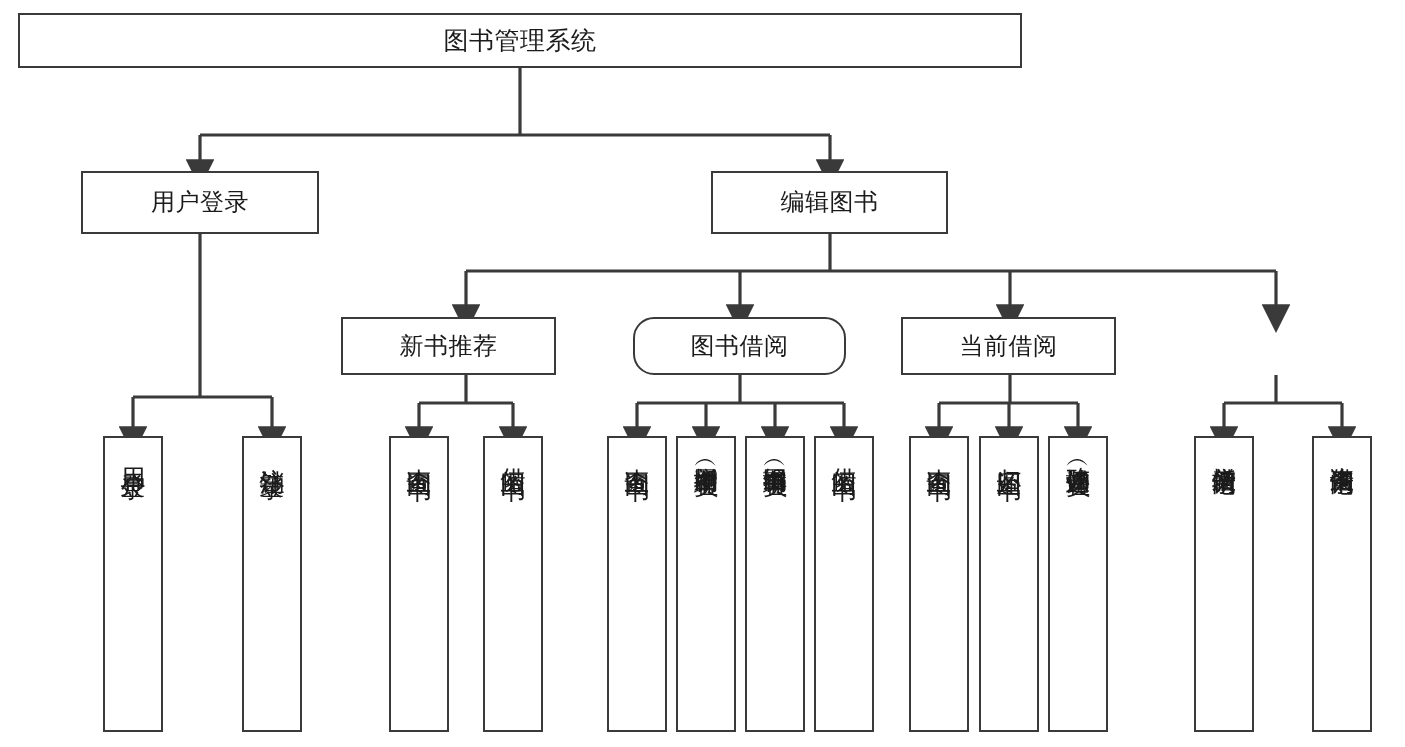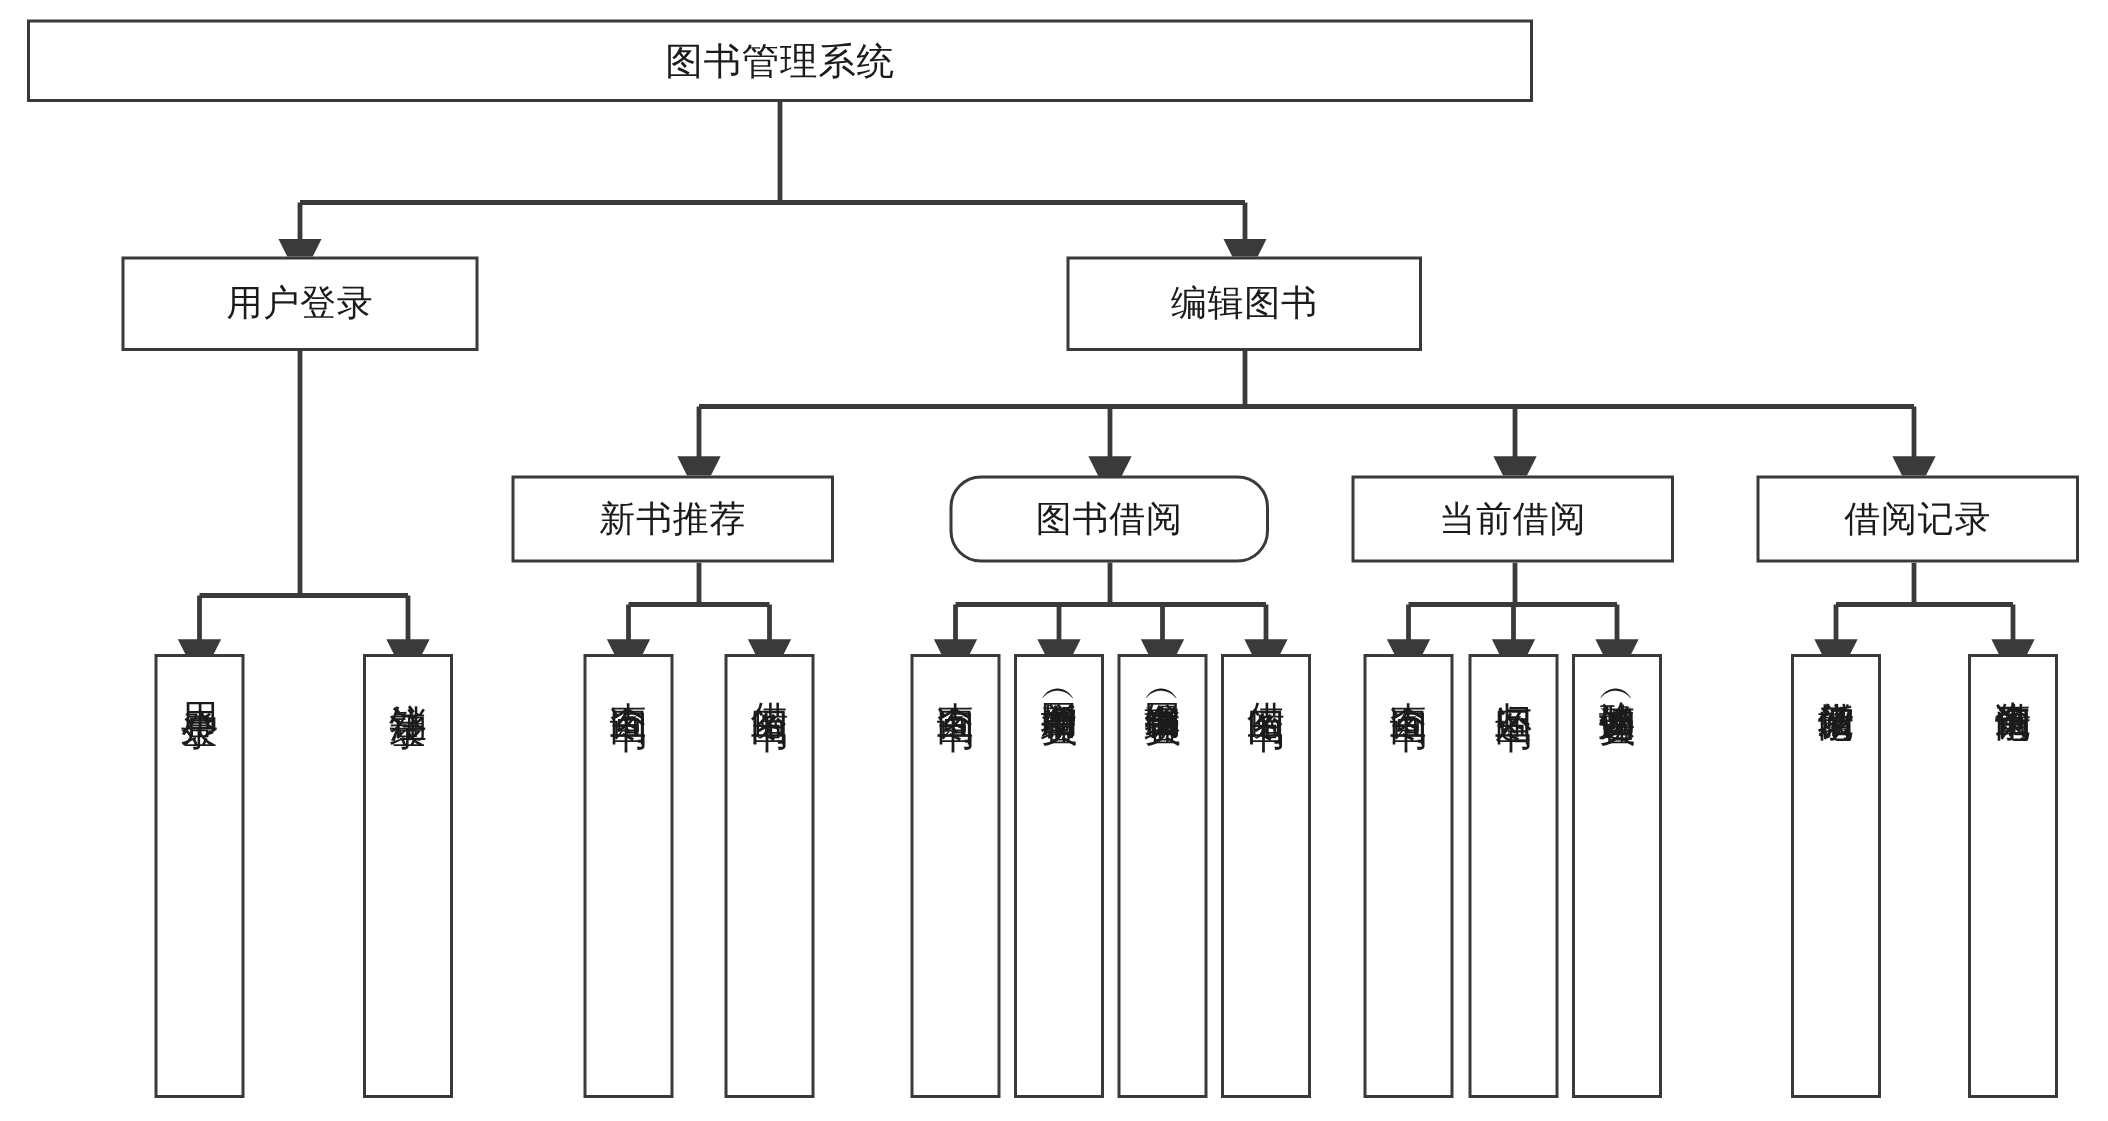--- a/index.html
+++ b/index.html
@@ -147,23 +147,20 @@
 
   <div class="node horiz" style="left:341px; top:317px; width:215px; height:58px;">
     <span class="label">新书推荐</span>
   </div>
   <div class="node horiz" style="left:633px; top:317px; width:213px; height:58px;border-radius:21px;">
     <span class="label">图书借阅</span>
   </div>
   <div class="node horiz" style="left:901px; top:317px; width:215px; height:58px;">
     <span class="label">当前借阅</span>
   </div>
-  <div class="node horiz" style="left:1171px; top:317px; width:215px; height:58px;">
-    <span class="label">借阅记录</span>
-  </div>
 
   <div class="node vert" style="left:103px; top:436px; width:60px; height:296px;">
     <span class="label">用户登录</span>
   </div>
   <div class="node vert" style="left:242px; top:436px; width:60px; height:296px;">
     <span class="label">注销登录</span>
   </div>
 
   <div class="node vert" style="left:389px; top:436px; width:60px; height:296px;">
     <span class="label">查询图书</span>

